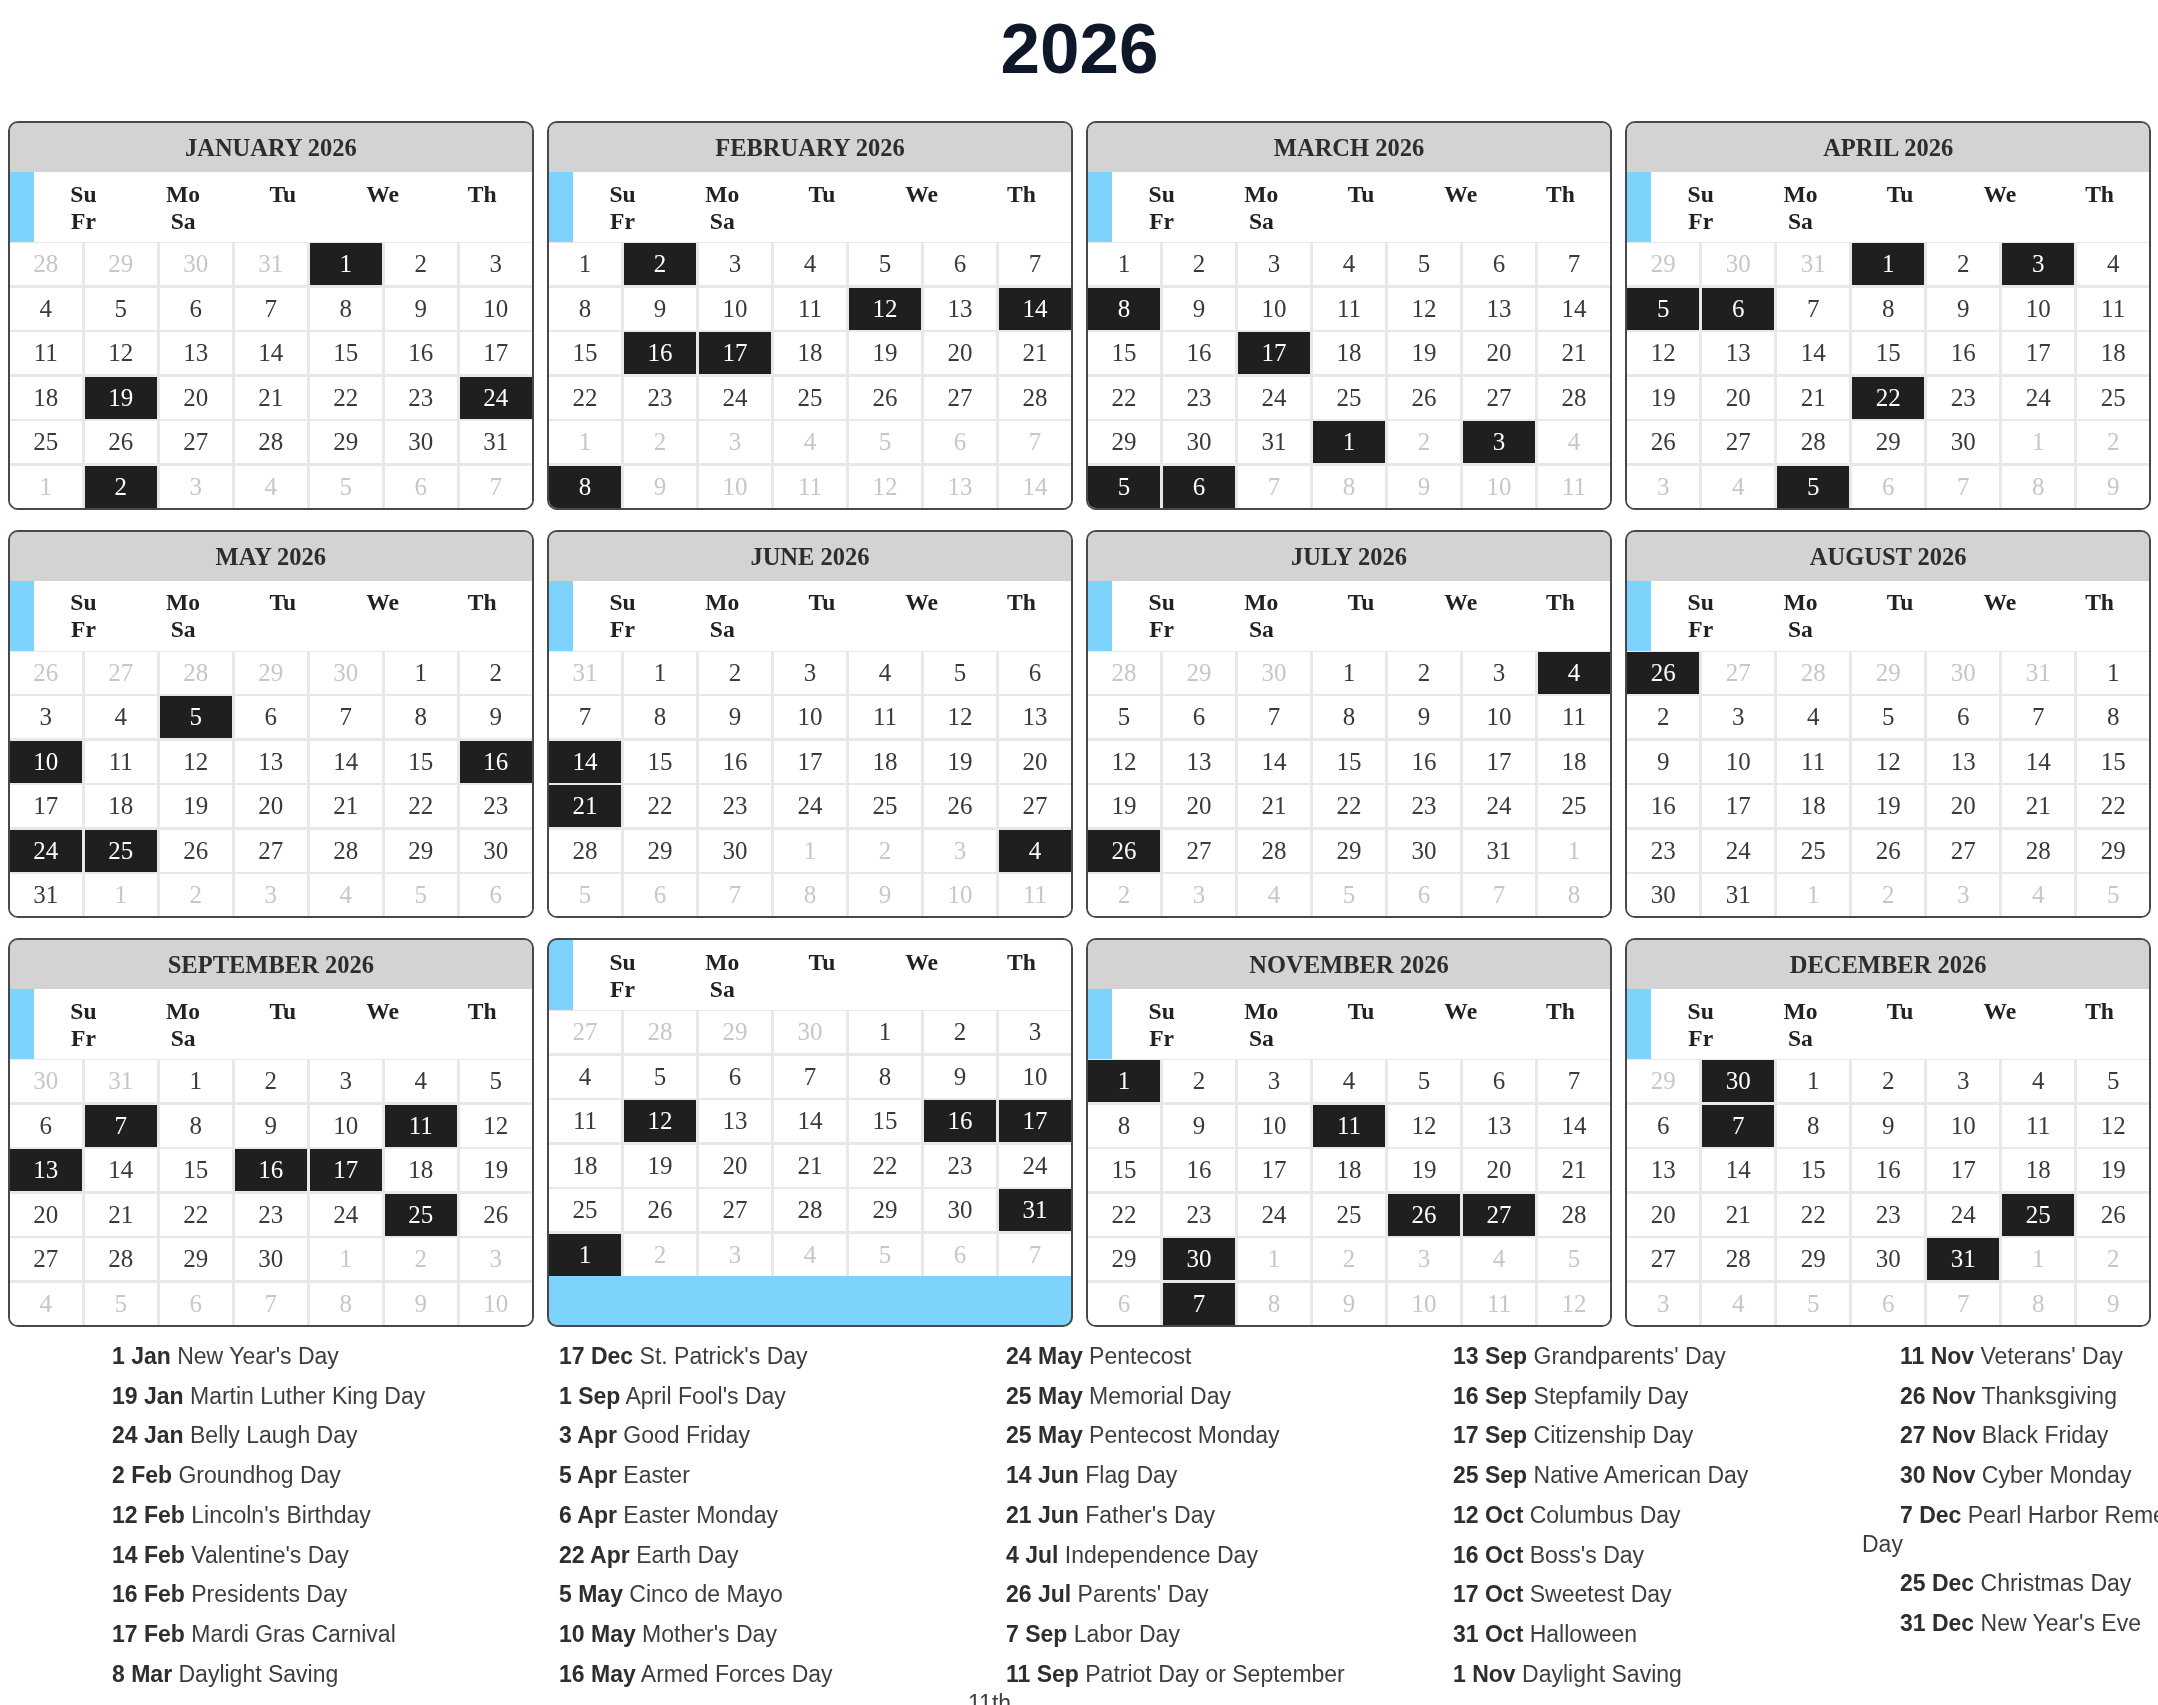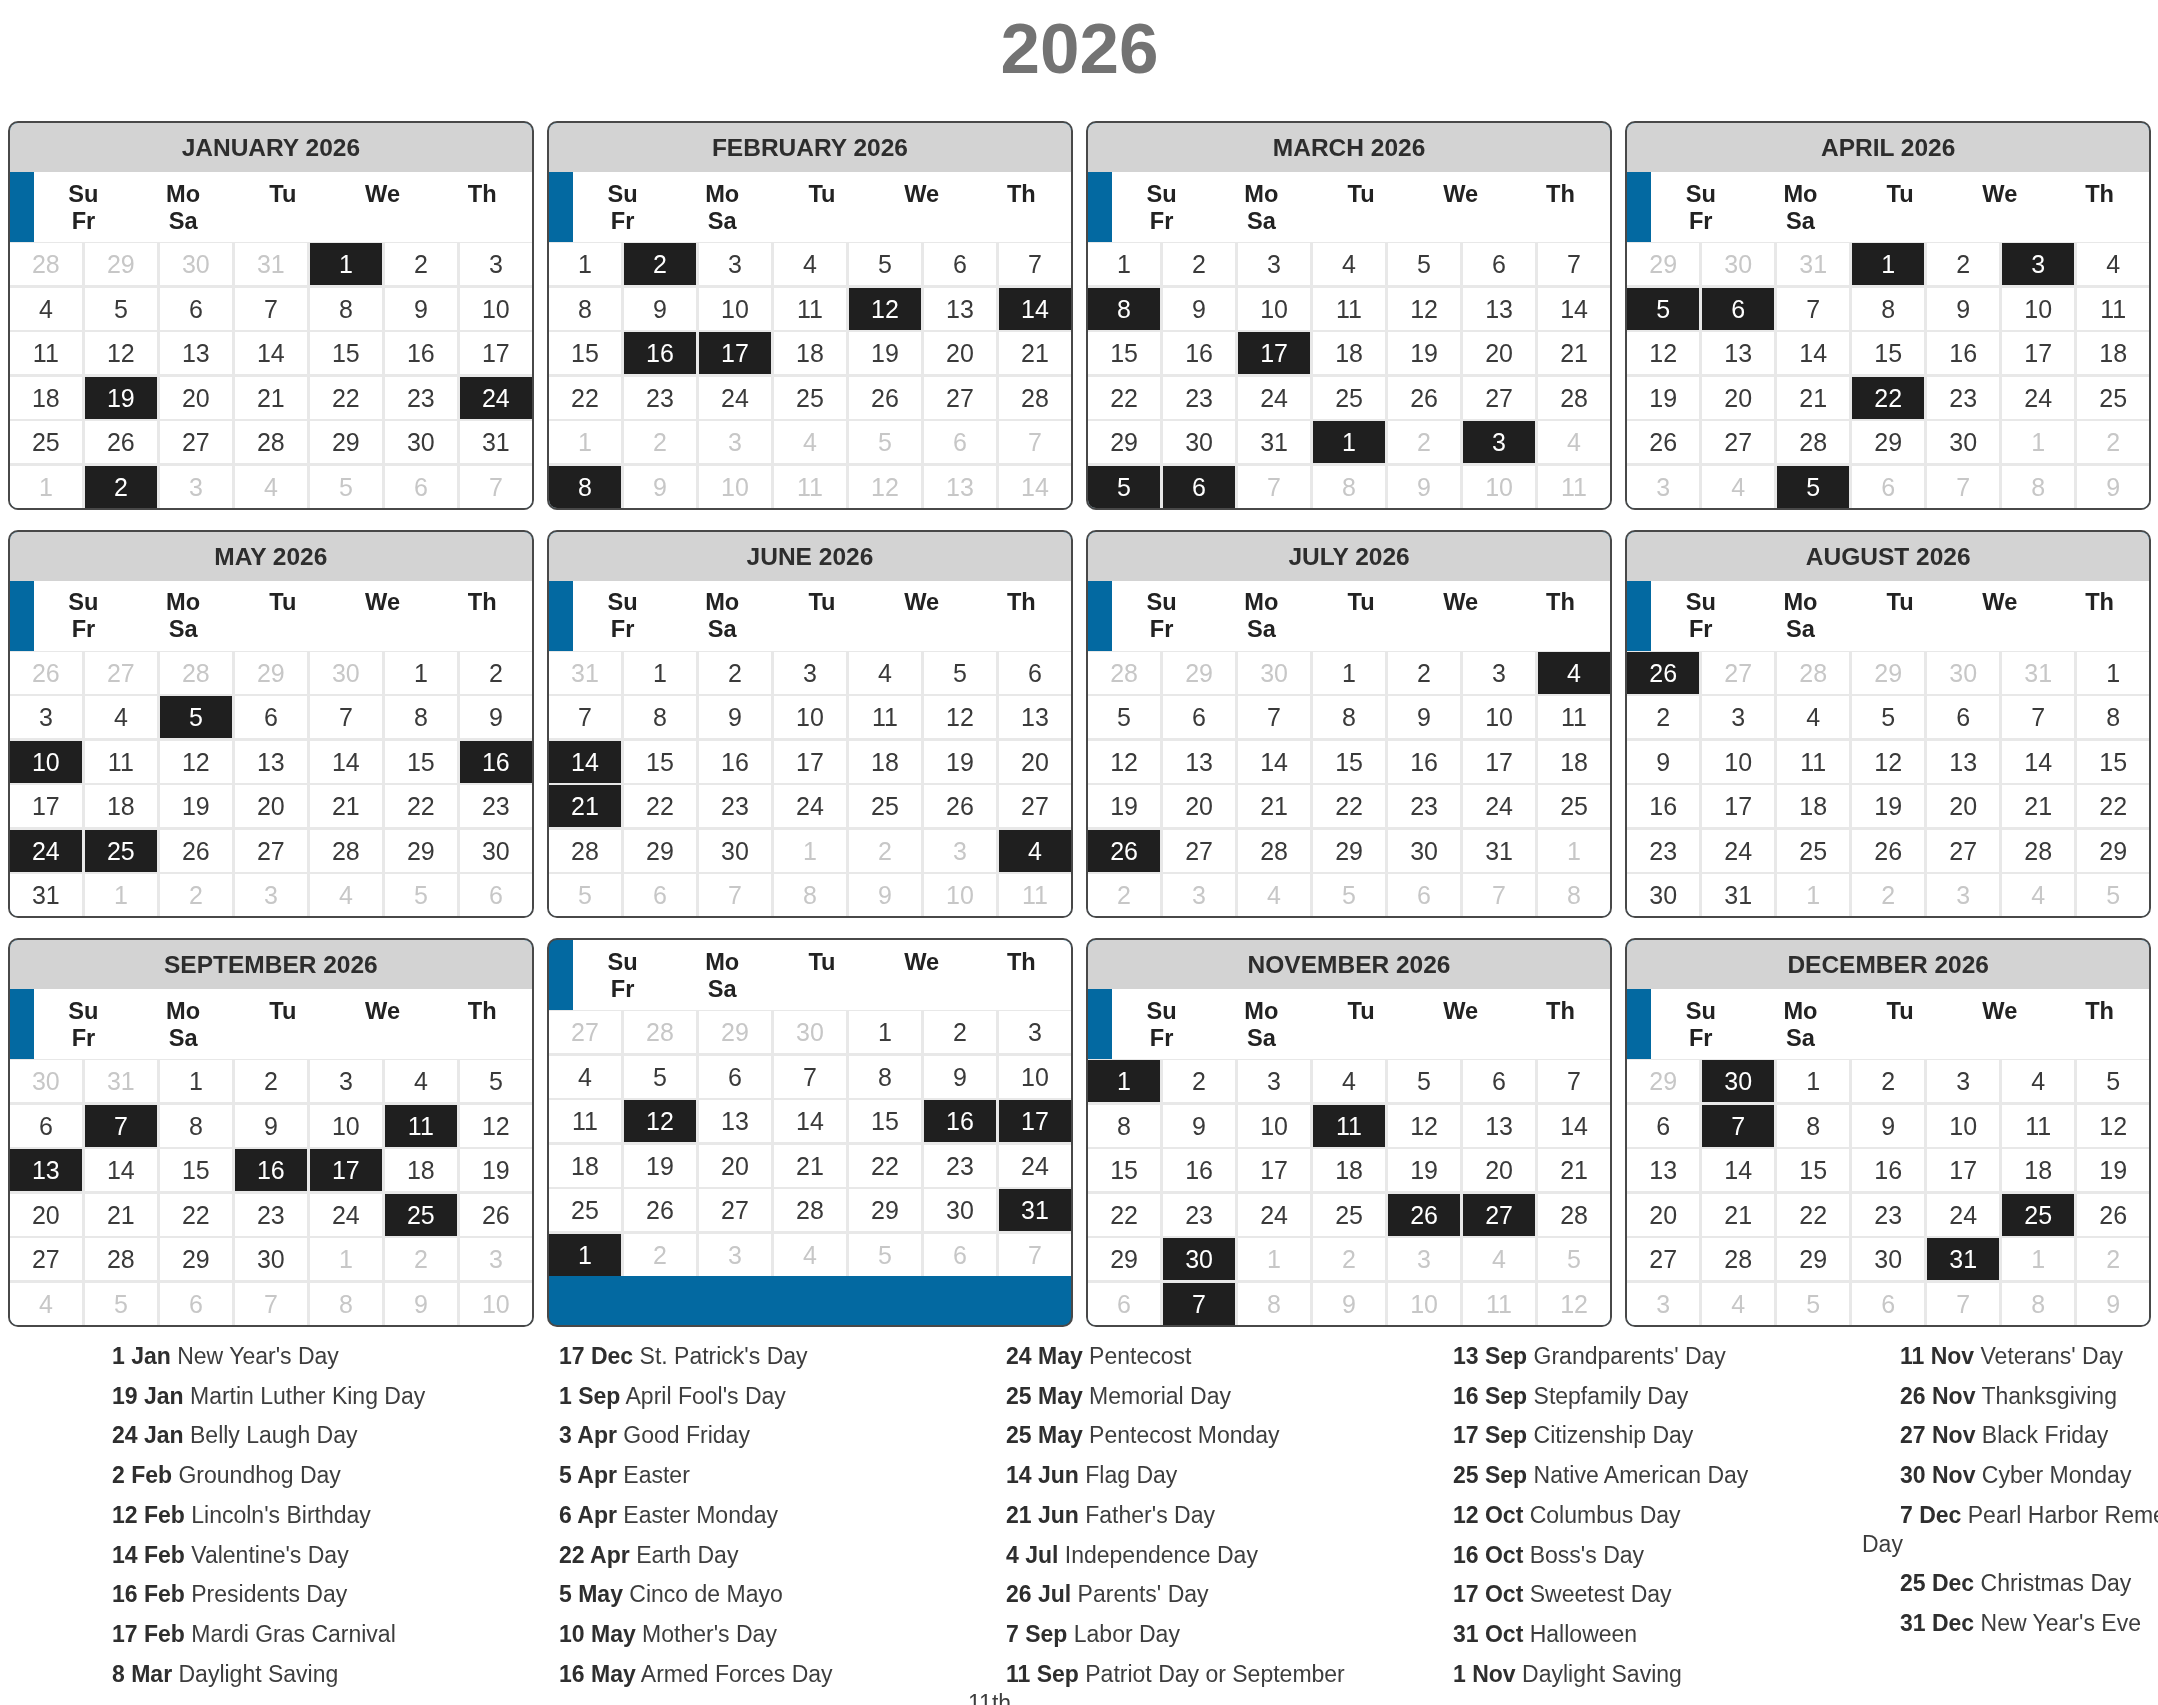--- a/index.html
+++ b/index.html
@@ -1,19 +1,19 @@
 <!DOCTYPE html>
 <html style="font-size:13.5px"><head>
 <meta charset="utf-8">
 <style>
   html,body{margin:0;padding:0;background:#ffffff;width:2159px;height:1705px;overflow:hidden;
     font-family:"Liberation Sans","DejaVu Sans",sans-serif;-webkit-font-smoothing:antialiased;}
-  .title{ text-align:center; font-size:71px; font-weight:bold; color:#737373; margin:8.4px 0 32px 0; letter-spacing:0px;}
+  .title{ text-align:center; font-size:71px; font-weight:bold; color:#0f172a; margin:8.4px 0 32px 0; letter-spacing:0px;}
   .months{ display:grid; grid-template-columns:repeat(4,1fr); column-gap:12.6px; row-gap:20px; padding:0 7.6px;}
-  .month{ border:2.5px solid #484848; border-radius:10px; overflow:hidden; background:#0369a1;}
+  .month{ border:2.5px solid #484848; border-radius:10px; overflow:hidden; background:#7dd3fc;font-family:Liberation Serif, serif;}
   .mh{ background:#d3d3d3; text-align:center; font-weight:bold; font-size:24.5px; color:#2d2d2d; padding:11px 0 10px 0;}
   .dow{ display:grid; grid-template-columns:repeat(5,1fr); padding:8.4px 0 7.6px 0; background:#fff;margin-left:24px;}
   .dw{ text-align:center; font-weight:bold; font-size:23.6px; color:#222;}
   .weeks{ display:flex; flex-direction:column; gap:2.5px; background:#e8e8e8; padding-top:1px;}
   .week{ display:grid; grid-template-columns:repeat(7,1fr); gap:2.5px;}
   .day{ background:#fff; text-align:center; font-size:25px; color:#3a3a3a; height:42px; line-height:42px;}
   .day.o{ color:#c7c7c7;}
   .day.h{ background:#1f1f1f; color:#ffffff;}
   .legend{ display:grid; grid-template-columns:repeat(5,447px); padding:15px 0 0 74px;}
   .hitem{ font-size:23px; color:#3d3d3d; margin-bottom:11px; line-height:1.25; text-indent:10px; padding-right:51px;}

